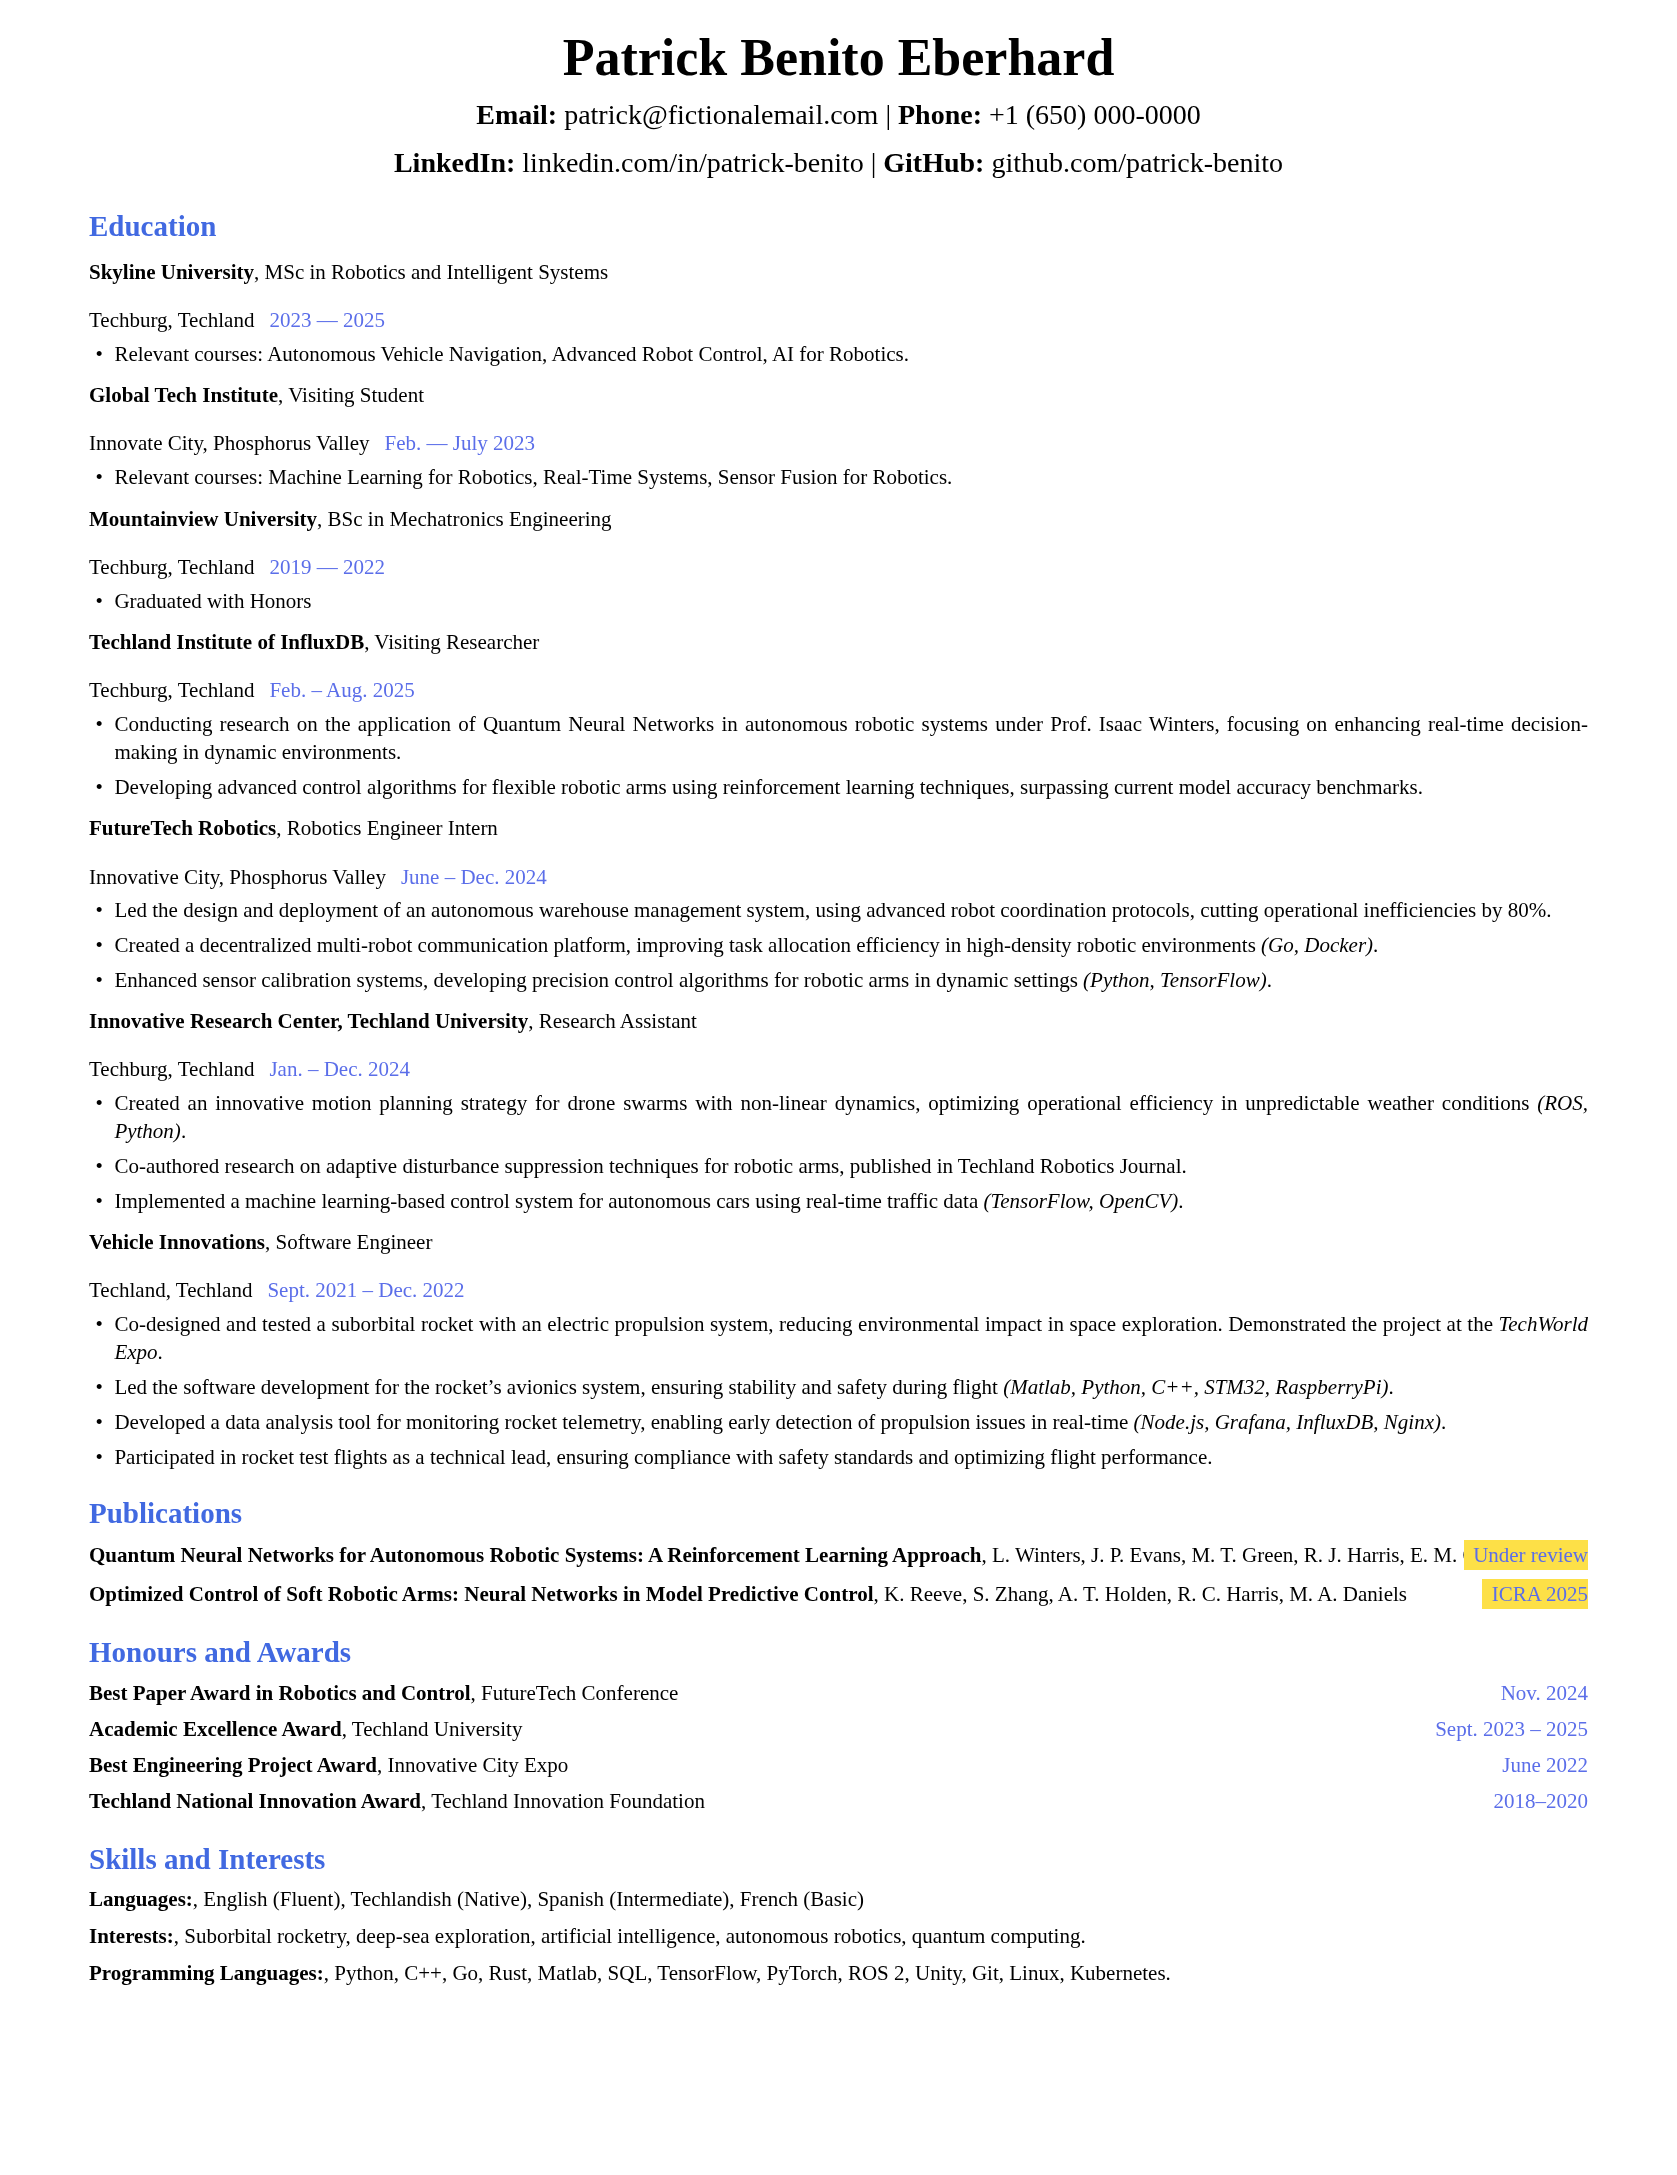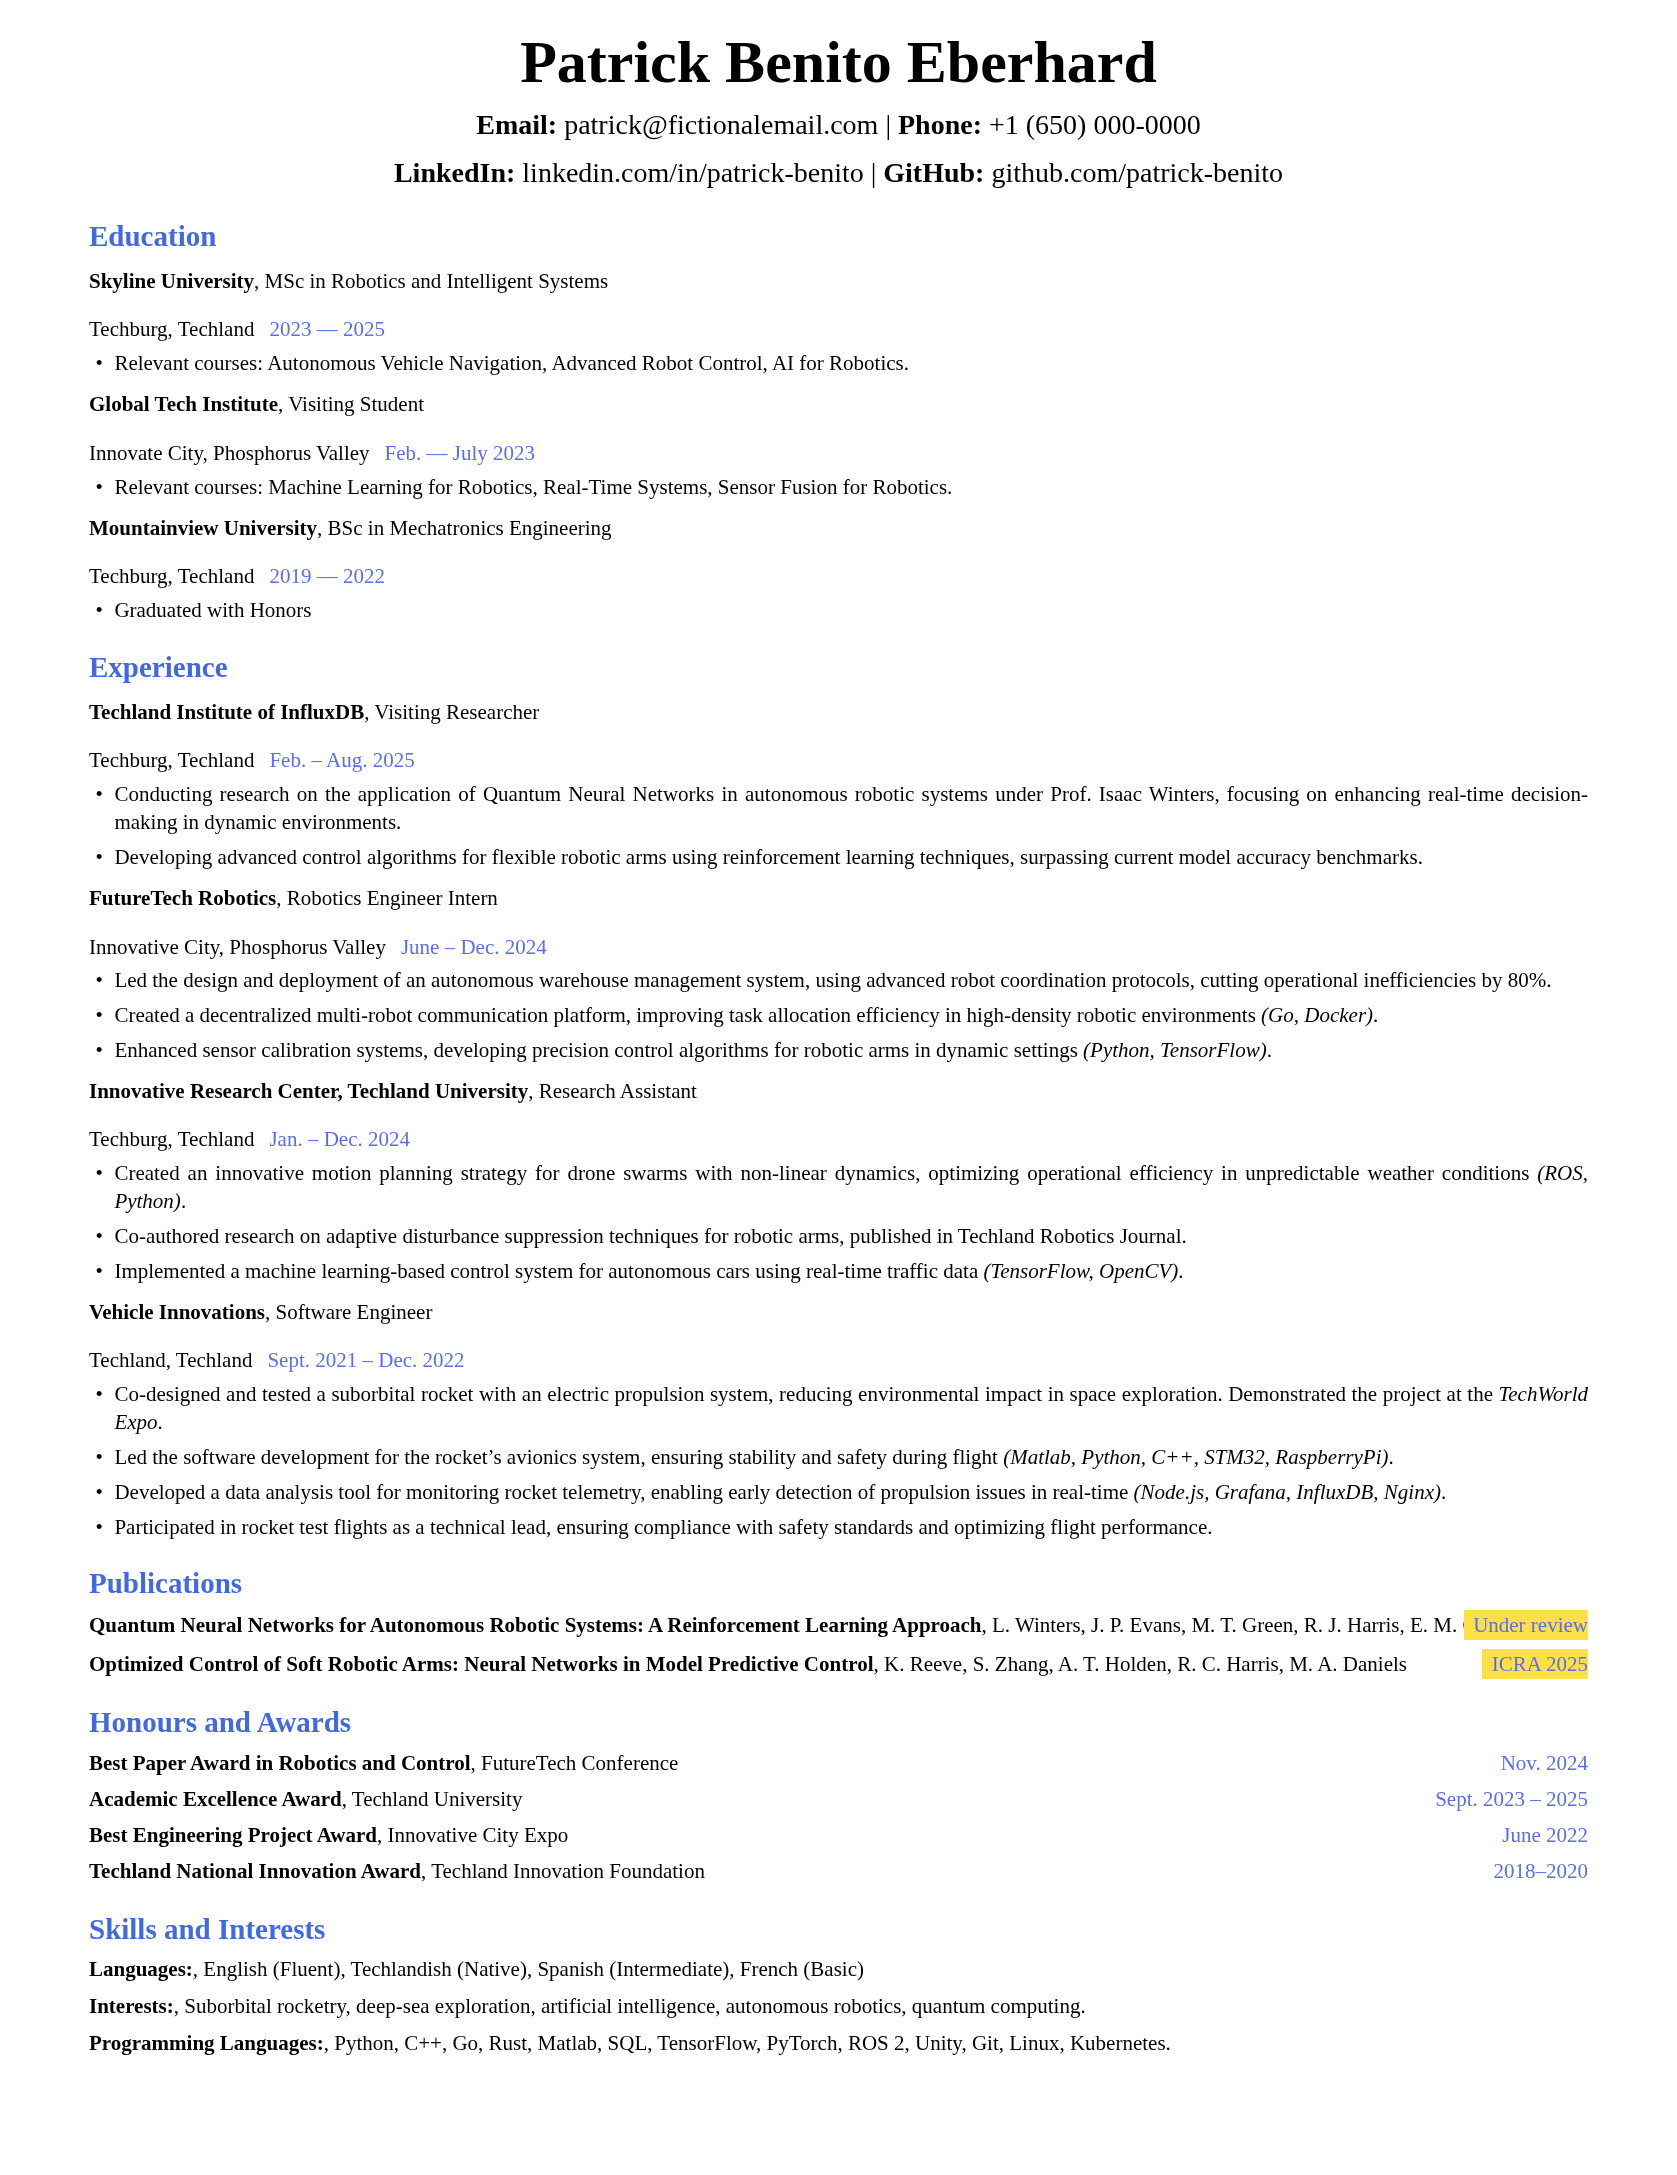--- a/index.html
+++ b/index.html
@@ -16,21 +16,21 @@
     font-family:"Liberation Serif","DejaVu Serif",serif;
     font-size:21px;
   }
   .page{
     width:1677px;
     min-height:2175px;
     padding:28px 89px 56px 89px;
   }
   
   h1.name{
-    font-size:60px;
+    font-size:52px;
     font-weight:bold;
     text-align:center;
     margin:0;
     line-height:1.15;
   }
   .contact{
     text-align:center;
     font-size:28px;
     line-height:1.45;
     margin-top:7.5px;
@@ -149,21 +149,20 @@
         <div class="entry-left"><span class="org">Mountainview University</span><span>, BSc in Mechatronics Engineering</span></div>
         <div class="entry-right"><span>Techburg, Techland</span><span class="date">2019 — 2022</span></div>
       </div>
       <ul class="bullets">
         <li>Graduated with Honors</li>
       </ul>
     </div>
   </section>
 
   <section>
-    <h2 class="section-heading">Experience</h2>
 
     <div class="entry">
       <div class="entry-header">
         <div class="entry-left"><span class="org">Techland Institute of InfluxDB</span><span>, Visiting Researcher</span></div>
         <div class="entry-right"><span>Techburg, Techland</span><span class="date">Feb. – Aug. 2025</span></div>
       </div>
       <ul class="bullets">
         <li>Conducting research on the application of Quantum Neural Networks in autonomous robotic systems under Prof. Isaac Winters, focusing on enhancing real-time decision-making in dynamic environments.</li>
         <li>Developing advanced control algorithms for flexible robotic arms using reinforcement learning techniques, surpassing current model accuracy benchmarks.</li>
       </ul>

